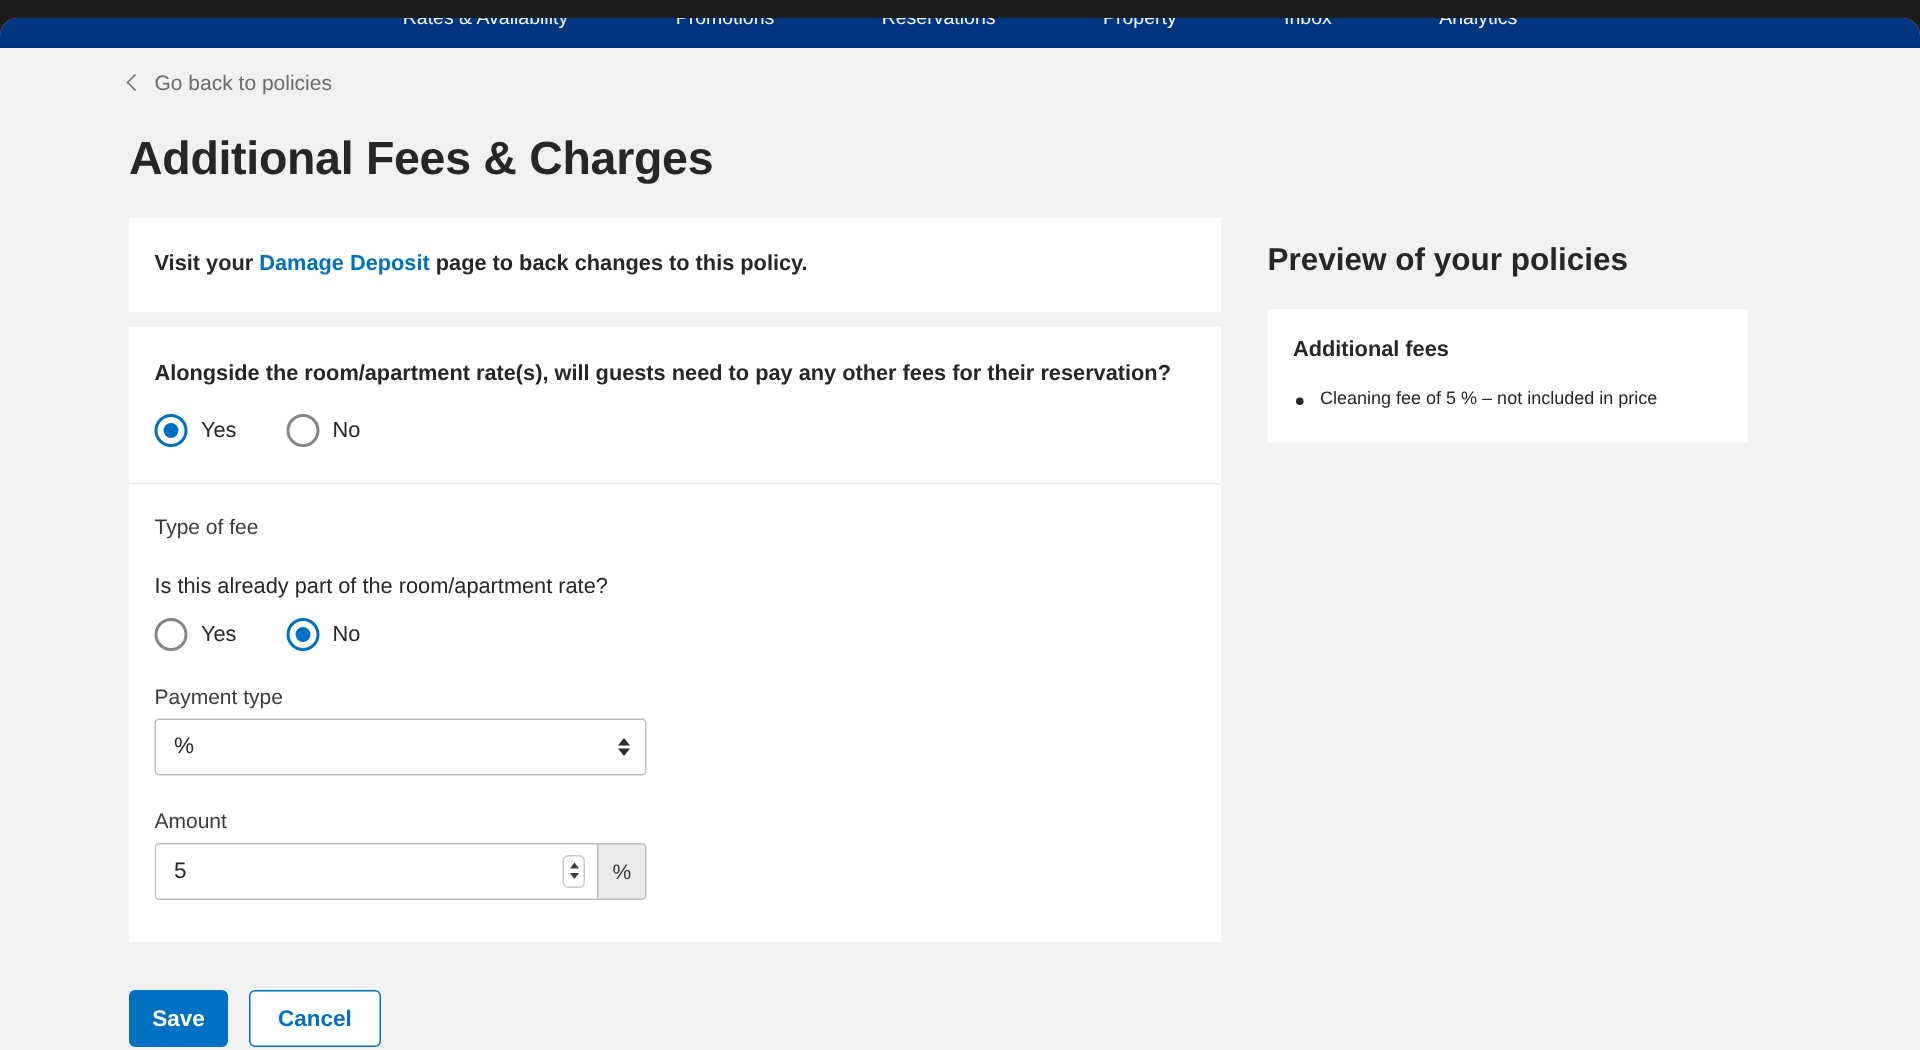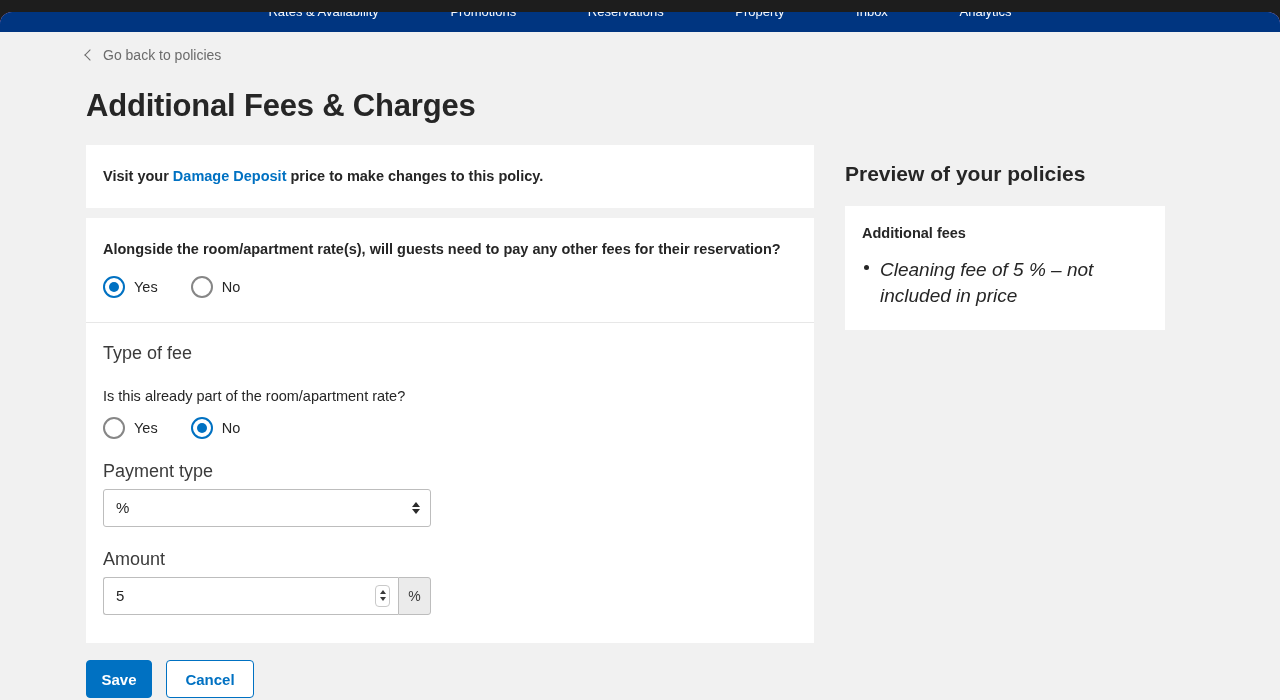--- a/index.html
+++ b/index.html
@@ -132,21 +132,21 @@
     background: #0071c2;
   }
   .radio-label {
     font-size: 14.5px;
     color: #262626;
   }
 
   .card-section-body { padding: 20px 17px 28px 17px; }
 
   .field-label {
-    font-size: 18px;
+    font-size: 14px;
     color: #3b3b3b;
     margin-bottom: 7px;
   }
   .field-label.spaced { margin-top: 22px; }
 
   .select-wrap {
     position: relative;
     width: 328px; height: 38px;
   }
   .select-box {
@@ -267,24 +267,23 @@
     font-weight: bold;
     color: #262626;
     margin-bottom: 16px;
   }
   .preview-list {
     margin: 0; padding: 0 0 0 18px;
     list-style: none;
   }
   .preview-list li {
     position: relative;
-    font-size: 19px;
+    font-size: 12px;
     color: #262626;
     line-height: 1.35;
-    font-style: italic;
   }
   .preview-list li::before {
     content: "";
     position: absolute;
     left: -16px; top: 8px;
     width: 5px; height: 5px;
     border-radius: 50%;
     background: #262626;
   }
 </style>
@@ -309,21 +308,21 @@
     <div class="backlink">
       <span class="chev-left"></span>
       <span>Go back to policies</span>
     </div>
 
     <div class="page-title">Additional Fees &amp; Charges</div>
 
     <div class="left-col">
 
       <div class="banner">
-        <span>Visit your </span><a href="#">Damage Deposit</a><span> price to make changes to this policy.</span>
+        <span>Visit your </span><a href="#">Damage Deposit</a><span> page to back changes to this policy.</span>
       </div>
 
       <div class="card">
 
         <div class="card-section-top">
           <p class="question">Alongside the room/apartment rate(s), will guests need to pay any other fees for their reservation?</p>
           <div class="radio-row">
             <div class="radio-opt">
               <span class="radio checked"></span>
               <span class="radio-label">Yes</span>

